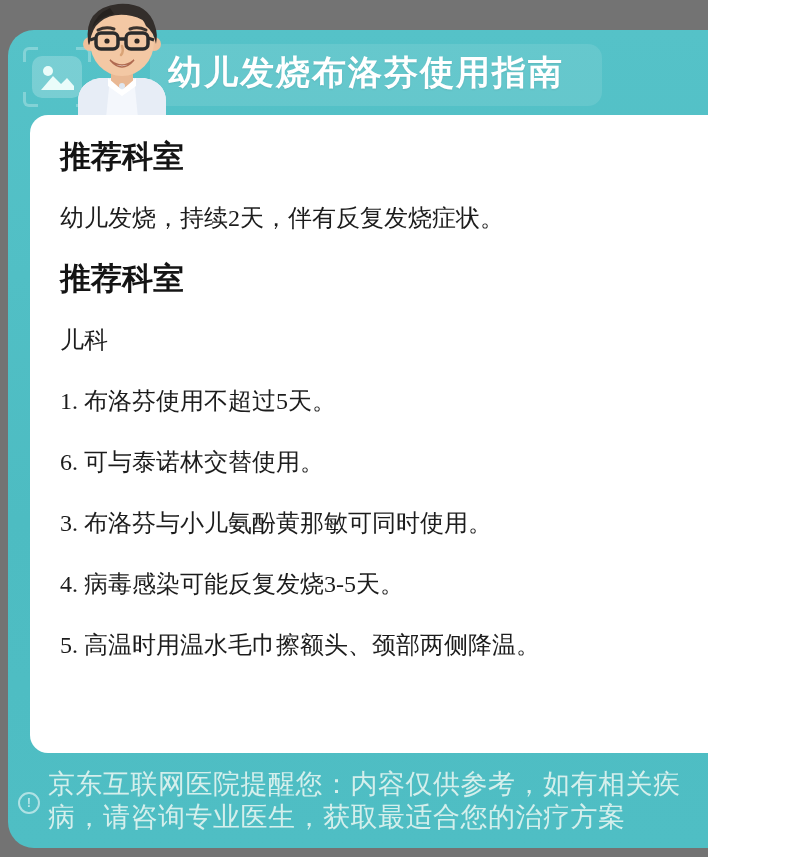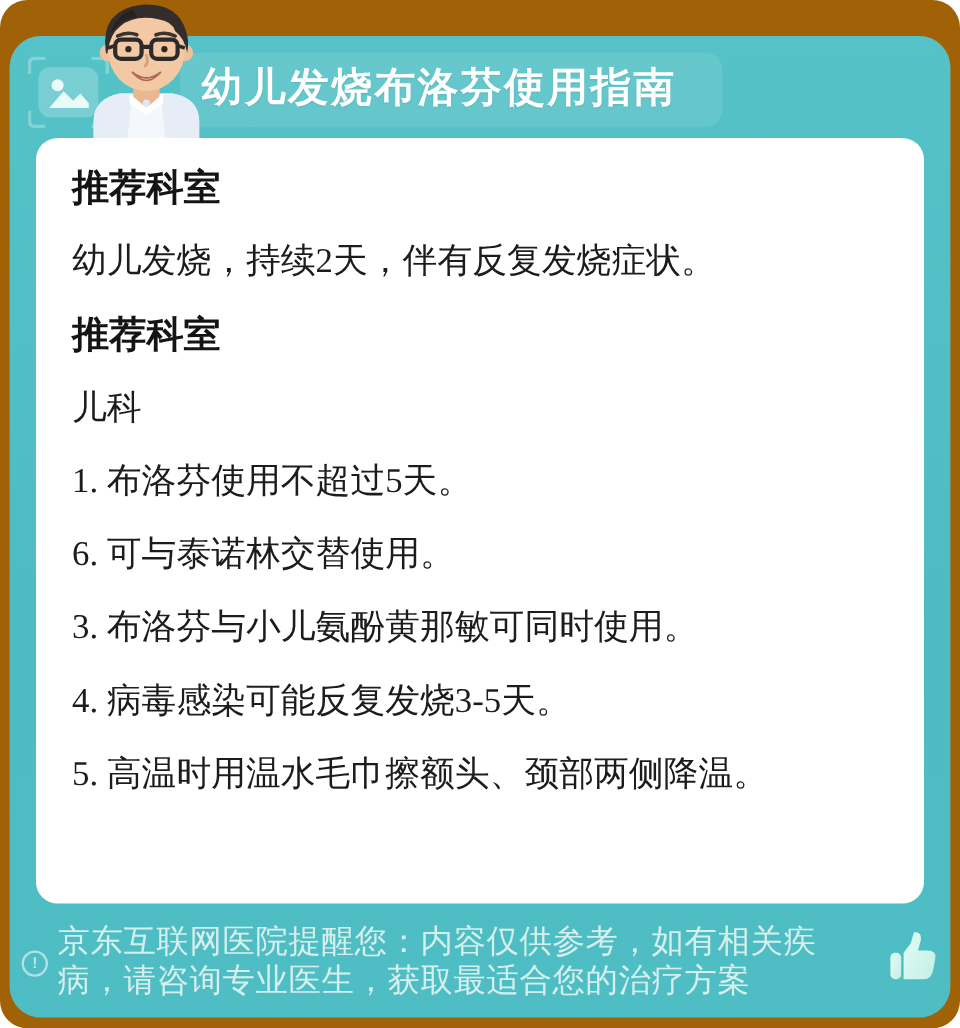--- a/index.html
+++ b/index.html
@@ -1,19 +1,19 @@
 <!DOCTYPE html>
 <html lang="zh"><head>
 <meta charset="utf-8">
 <title>幼儿发烧布洛芬使用指南</title>
 <style>
   html,body{margin:0;padding:0;background:#ffffff;}
   .stage{
-    position:relative;width:800px;height:857px;overflow:hidden;
-    background:#a16207;font-family:"Liberation Sans",sans-serif;border-radius:23px;
+    position:relative;width:708px;height:857px;overflow:hidden;
+    background:#737373;font-family:"Liberation Sans",sans-serif;
   }
   
   .frame{
     position:absolute;left:8px;top:30px;width:784px;height:818px;
     background:linear-gradient(180deg,#55c2c8 0%,#4dbcc2 60%,#4fbec4 100%);
     border-radius:26px;z-index:1;
   }
   
   .title-band{
     position:absolute;left:150px;top:44px;width:452px;height:62px;
@@ -42,21 +42,21 @@
   .card{
     position:absolute;left:30px;top:115px;width:740px;height:638px;
     background:#ffffff;border-radius:18px;z-index:4;
     padding:20px 30px 0 30px;box-sizing:border-box;
   }
   .card h2{
     margin:0 0 17px 0;font-size:31px;line-height:44px;font-weight:bold;
     color:#141414;font-family:"Liberation Sans",sans-serif;
   }
   .card p{
-    margin:0 0 17px 0;font-size:29px;line-height:44px;font-weight:normal;
+    margin:0 0 17px 0;font-size:24px;line-height:44px;font-weight:normal;
     color:#1c1c1c;font-family:"Liberation Serif","DejaVu Serif",serif;
   }
   
   .footer{
     position:absolute;left:16px;top:768px;width:768px;z-index:2;
     display:flex;align-items:center;
   }
   .info-icon{
     flex:0 0 auto;width:18px;height:18px;border-radius:50%;
     border:2px solid rgba(255,255,255,0.55);color:rgba(255,255,255,0.6);

